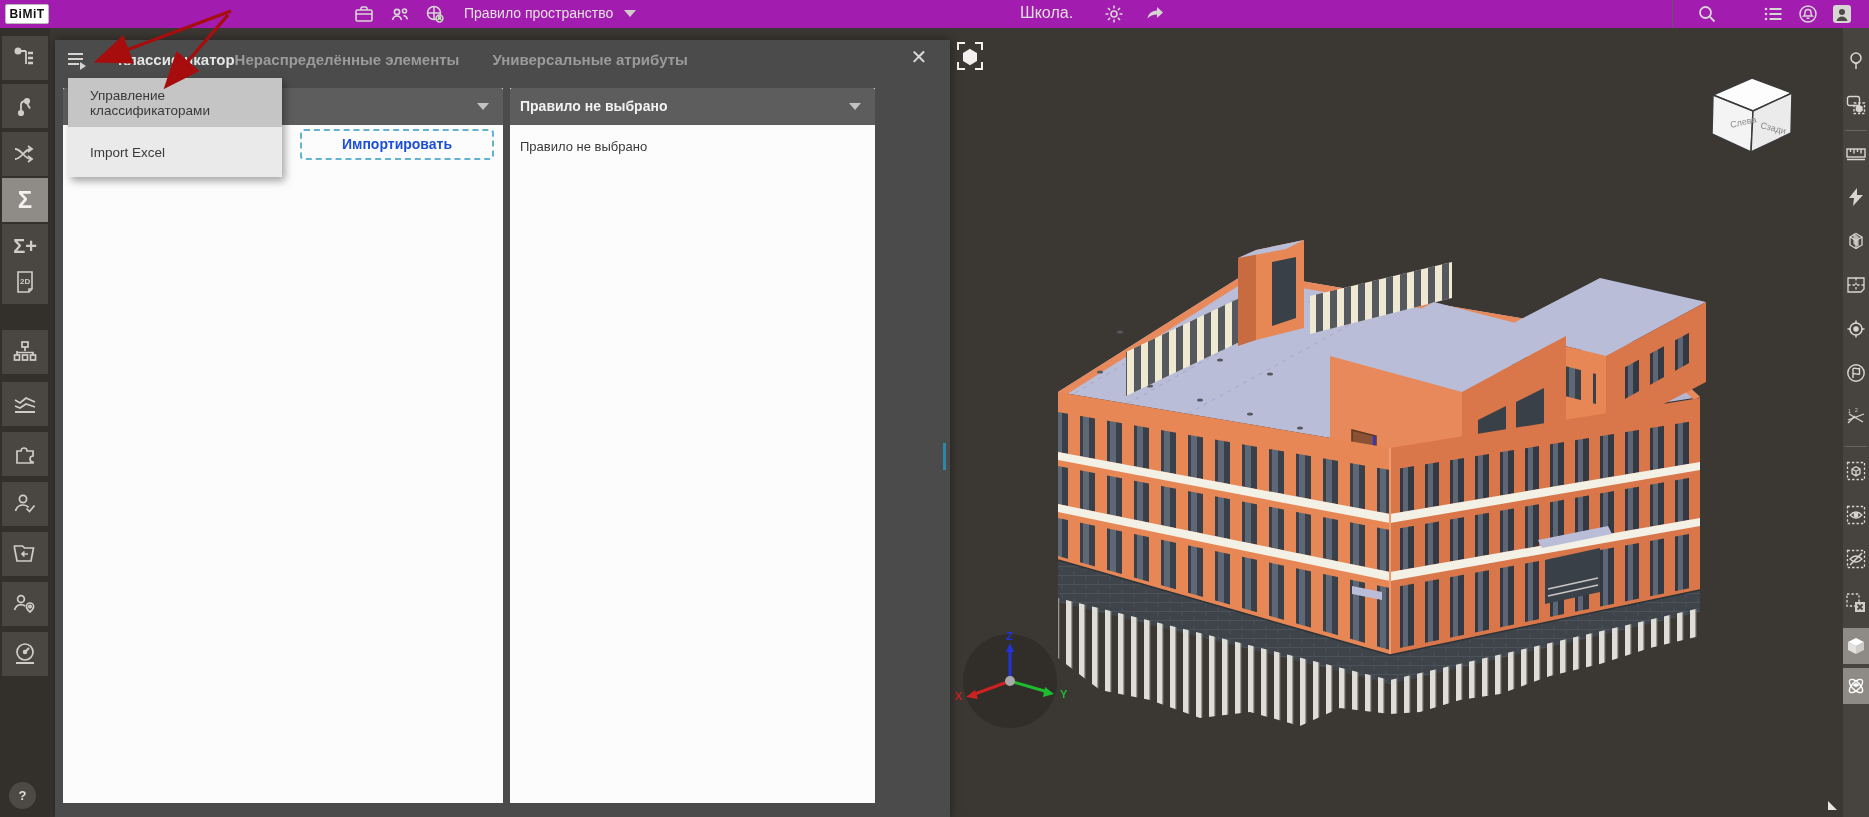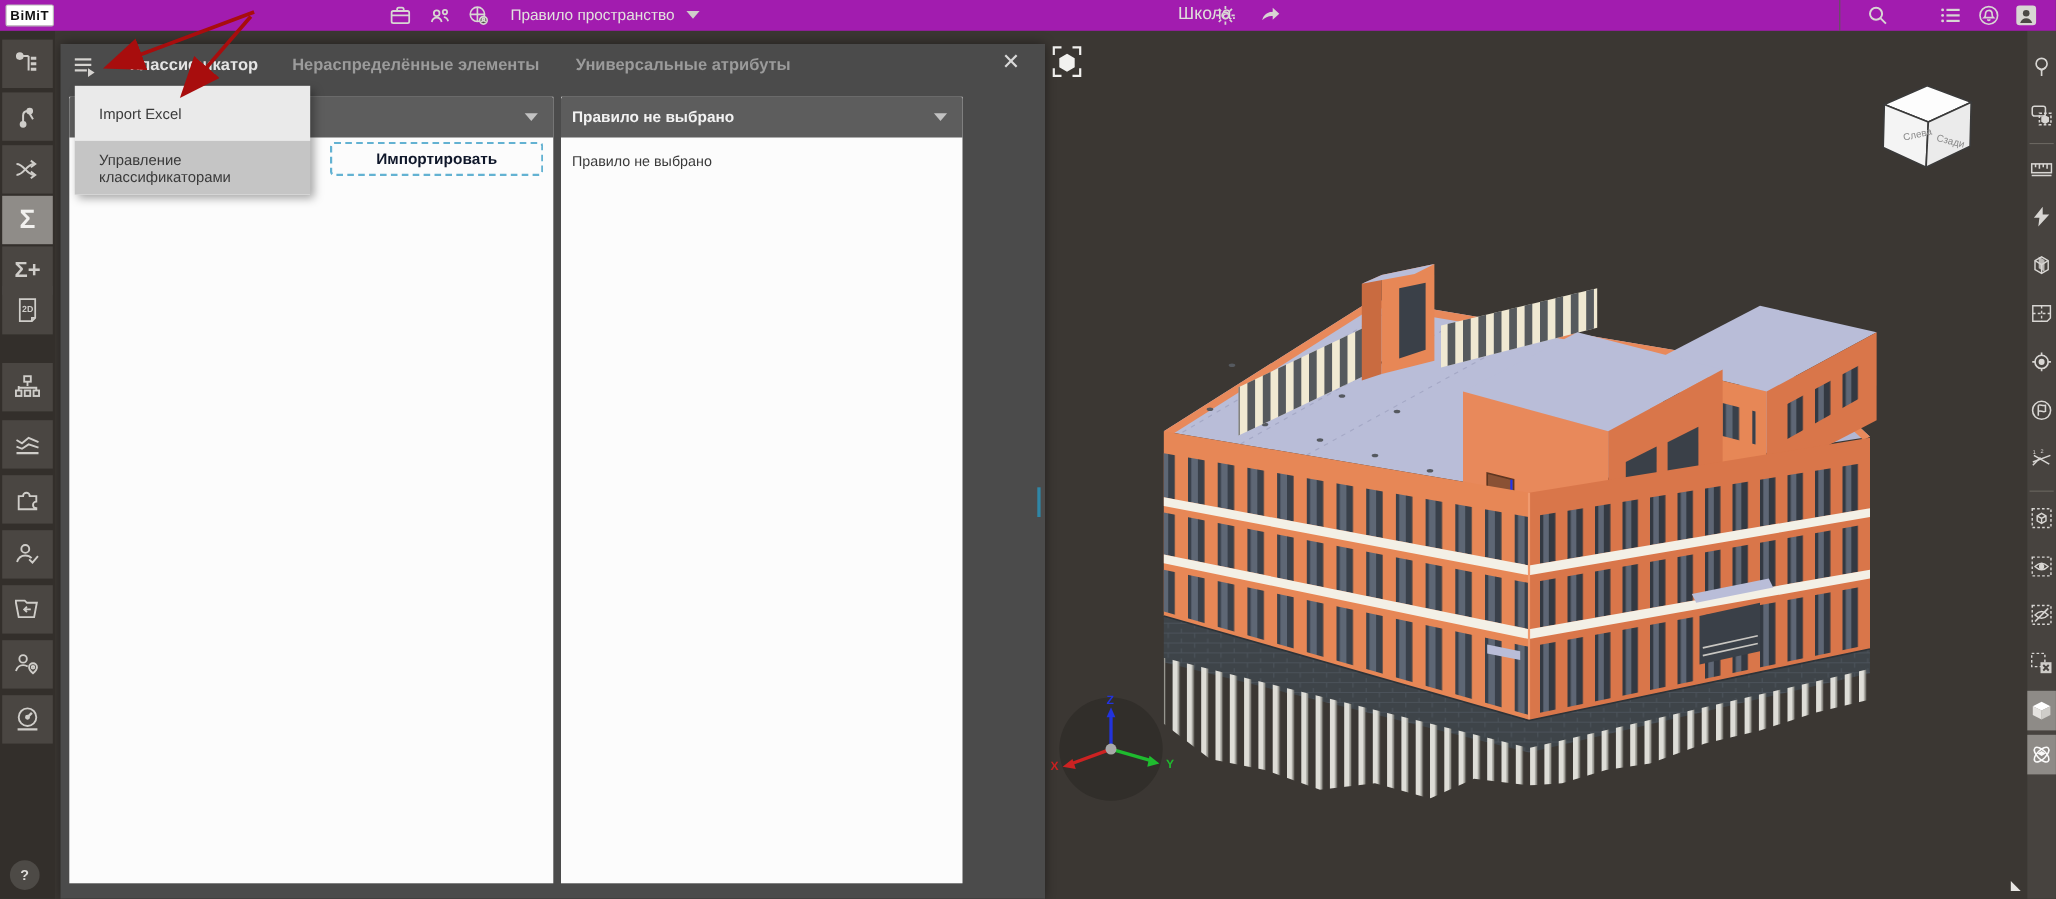--- a/index.html
+++ b/index.html
@@ -7,21 +7,21 @@
   *{box-sizing:border-box;}
   
   .topbar{position:absolute;left:0;top:0;width:1869px;height:28px;background:#a21caf;z-index:40;}
   .logo{position:absolute;left:5px;top:4px;width:44px;height:20px;background:#fff;border:1px solid #bbb;
     border-radius:2px;color:#111;font-weight:bold;font-size:12px;text-align:center;line-height:18px;letter-spacing:.5px;}
   .tb-ico{position:absolute;top:4px;width:20px;height:20px;color:#D8D6D3;}
   .tb-ico svg{width:100%;height:100%;display:block;}
   .ws-label{position:absolute;left:464px;top:5px;font-size:14px;color:#E3E1DE;}
   .ws-caret{position:absolute;left:624px;top:10px;width:0;height:0;border-left:6px solid transparent;
     border-right:6px solid transparent;border-top:7px solid #CFCDCA;}
-  .tb-title{position:absolute;left:1071px;top:4px;font-size:16px;color:#E0DEDB;}
+  .tb-title{position:absolute;left:1020px;top:4px;font-size:16px;color:#E0DEDB;}
   .tb-divider{position:absolute;left:1672px;top:0;width:1px;height:28px;background:#5E5B57;}
   
   .sidebar{position:absolute;left:0;top:28px;width:50px;height:789px;background:#332F2B;z-index:30;}
   .sb-btn{position:absolute;left:2px;width:46px;height:44px;background:#4A4642;display:flex;
     align-items:center;justify-content:center;color:#CFCDC9;}
   .sb-btn.active{background:#8F8C88;color:#F2F1EF;}
   .sb-btn svg{width:26px;height:26px;}
   .sb-sigma{font-size:24px;font-weight:bold;line-height:1;}
   .help-btn{position:absolute;left:9px;top:754px;width:27px;height:27px;border-radius:50%;background:#4D4A46;
     color:#DFDDDA;font-size:13px;font-weight:bold;text-align:center;line-height:27px;}
@@ -29,32 +29,32 @@
   .panel{position:absolute;left:55px;top:40px;width:895px;height:777px;background:#4B4B4B;z-index:20;
     box-shadow:0 0 10px rgba(0,0,0,.45);}
   .tabbar{position:absolute;left:0;top:0;width:100%;height:38px;display:flex;align-items:center;padding-left:13px;}
   .burger{width:22px;height:18px;position:relative;margin-top:2px;}
   .burger i{position:absolute;left:0;width:15px;height:2px;background:#D6D4D1;}
   .burger i:nth-child(1){top:2px;}.burger i:nth-child(2){top:7px;}.burger i:nth-child(3){top:12px;width:11px;}
   .burger b{position:absolute;left:12px;top:11px;width:0;height:0;border-top:4px solid transparent;
     border-bottom:4px solid transparent;border-left:6px solid #D6D4D1;}
   .tab{font-size:15px;font-weight:600;color:#9B9B9B;white-space:nowrap;}
   .tab.active{color:#E4E4E4;}
-  .t1{margin-left:28px;}.t2{margin-left:31px;}.t3{margin-left:33px;text-align:right;}
+  .t1{margin-left:28px;}.t2{}.t3{margin-left:33px;text-align:right;}
   .close-x{position:absolute;right:22px;top:9px;width:18px;height:18px;color:#D9D9D9;font-size:20px;line-height:17px;
     text-align:center;font-weight:400;}
   .col{position:absolute;top:48px;height:715px;background:#FCFCFC;}
   .col1{left:8px;width:440px;}
   .col2{left:455px;width:365px;}
   .col-head{position:absolute;left:0;top:0;width:100%;height:37px;background:#5D5D5D;border-radius:2px 2px 0 0;}
   .col-head .caret{position:absolute;right:14px;top:15px;width:0;height:0;border-left:6px solid transparent;
     border-right:6px solid transparent;border-top:7px solid #C2C2C2;}
   .col-head .htxt{position:absolute;left:10px;top:10px;font-size:14px;font-weight:bold;color:#F2F2F2;}
   .import-btn{position:absolute;right:9px;top:41px;width:194px;height:31px;border:2px dashed #63B2D2;border-radius:4px;
-    background:#FCFCFC;color:#0f172a;font-size:14px;font-weight:600;text-align:center;line-height:27px;}
+    background:#FCFCFC;color:#1d4ed8;font-size:14px;font-weight:600;text-align:center;line-height:27px;}
   .rule-body{position:absolute;left:10px;top:51px;font-size:13px;color:#3A3A3A;}
   .menu{position:absolute;left:13px;top:38px;width:214px;height:99px;z-index:60;box-shadow:3px 4px 8px rgba(0,0,0,.35);}
   .menu-item{width:100%;height:49px;display:flex;align-items:center;padding-left:22px;font-size:13.5px;color:#3A3A3A;}
   .mi1{background:#C5C5C5;height:49px;}
   .mi2{background:#EAEAEA;height:50px;}
   .scroll-accent{position:absolute;left:888px;top:403px;width:3px;height:27px;background:#2F86A6;}
   
   .viewport{position:absolute;left:50px;top:28px;width:1819px;height:789px;background:#3B3733;z-index:5;}
   .vp-svg{position:absolute;left:0;top:0;}
   
@@ -514,22 +514,22 @@
     <div class="col-head">
       <span class="htxt">Правило не выбрано</span>
       <span class="caret"></span>
     </div>
     <div class="rule-body">Правило не выбрано</div>
   </div>
 
   <div class="scroll-accent"></div>
 
   <div class="menu">
+    <div class="menu-item mi1">Управление классификаторами</div>
     <div class="menu-item mi2">Import Excel</div>
-    <div class="menu-item mi1">Управление классификаторами</div>
   </div>
 </div>
 
 <svg class="arrows" width="400" height="200" viewBox="0 0 400 200">
   <defs>
     <marker id="ah" markerWidth="11" markerHeight="9" refX="9" refY="4.5" orient="auto">
       <path d="M0,0 L11,4.5 L0,9 Z" fill="#A80D0D"></path>
     </marker>
   </defs>
   <line x1="231" y1="11" x2="100" y2="60" stroke="#A80D0D" stroke-width="3.4" marker-end="url(#ah)"></line>

